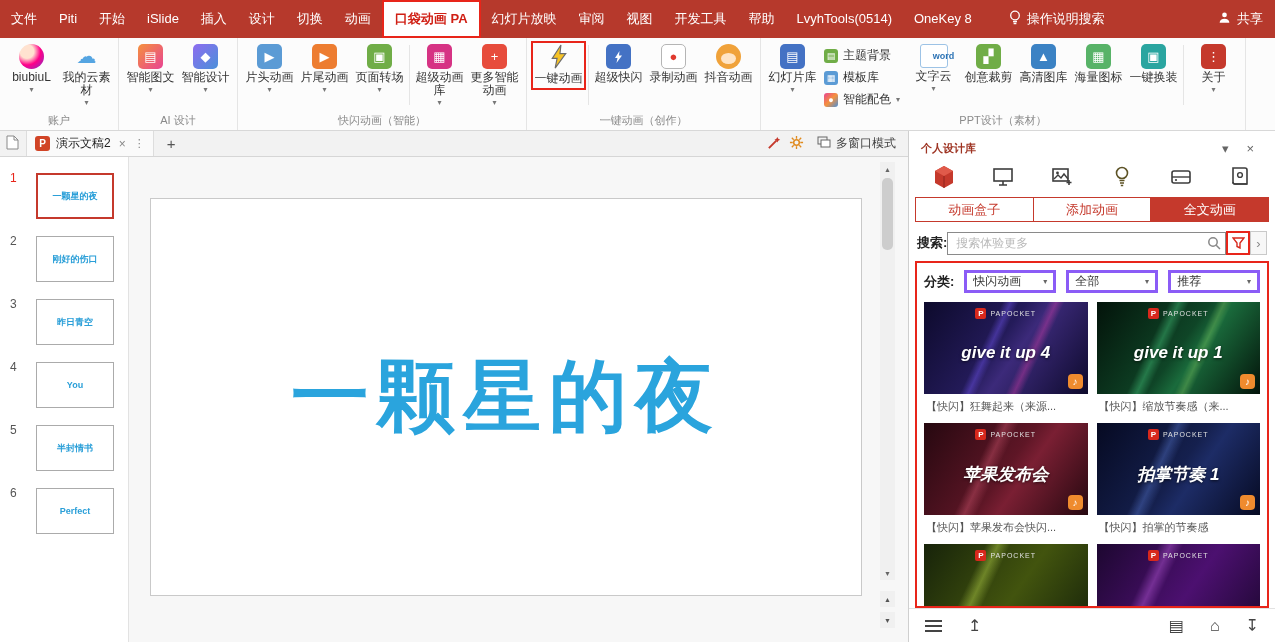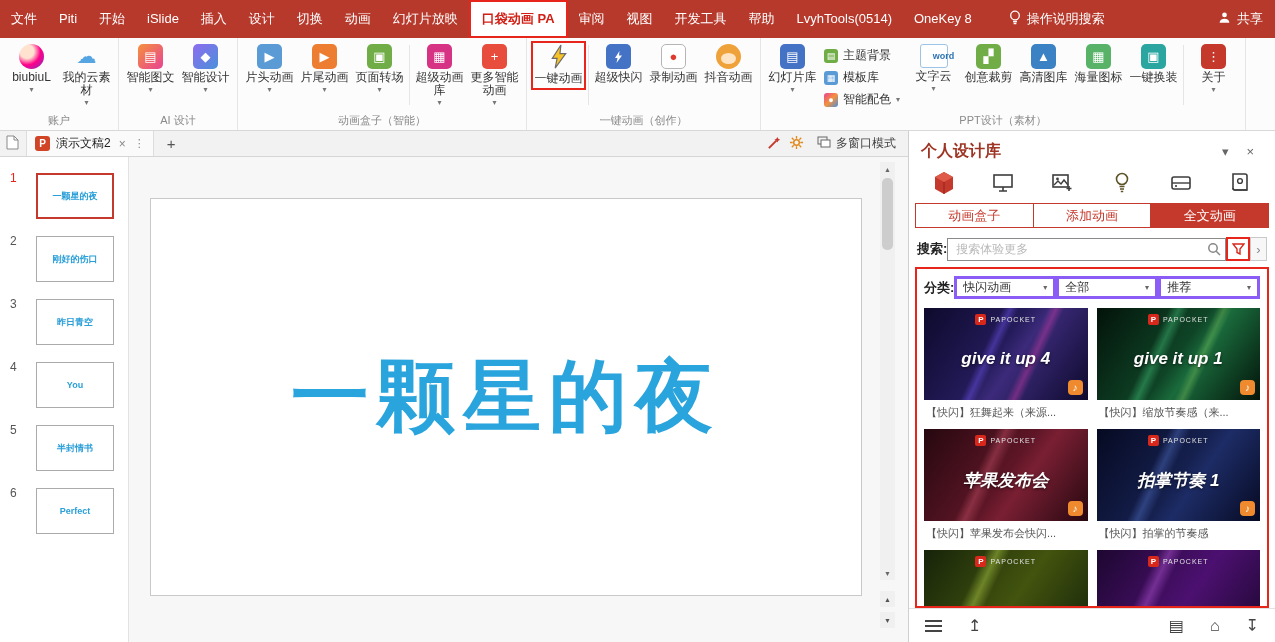--- a/index.html
+++ b/index.html
@@ -64,38 +64,38 @@
   .vscroll { position:absolute; right:13px; top:5px; bottom:62px; width:15px; display:flex; flex-direction:column; align-items:center; }
   .varrow { width:15px; height:14px; font-size:7px; color:#666; background:#f0f0f0; display:flex; align-items:center; justify-content:center; }
   .vtrack { flex:1; width:15px; background:#f0f0f0; position:relative; }
   .vthumb { position:absolute; top:2px; left:2px; width:11px; height:72px; background:#cdcdcd; border-radius:5px; }
   .slidenav { position:absolute; right:13px; bottom:14px; display:flex; flex-direction:column; gap:5px; }
   .navbtn { width:15px; height:16px; font-size:7px; color:#555; background:#f0f0f0; display:flex; align-items:center; justify-content:center; }
 
   
   .panel { width:367px; background:#fff; border-left:1px solid #cfcfcf; display:flex; flex-direction:column; height:511px; }
   .phead { display:flex; align-items:center; padding:10px 12px 2px; }
-  .ptitle { color:#9e3423; font-size:16px; font-weight:700; flex:1; }
+  .ptitle { color:#9e3423; font-size:11px; font-weight:700; flex:1; }
   .phico { color:#666; font-size:13px; padding:0 9px; }
   .picons { display:flex; justify-content:space-between; align-items:center; padding:7px 22px 7px; }
   .picon { width:26px; height:24px; display:flex; align-items:center; justify-content:center; }
   .ptabs { display:flex; margin:1px 6px 0; }
   .ptab { flex:1; height:25px; line-height:23px; text-align:center; font-size:13px; color:#c5392c; border:1px solid #c5392c; background:#fff; }
   .ptab + .ptab { margin-left:-1px; }
   .ptab.active { background:#c5392c; color:#fff; }
   .psearch { display:flex; align-items:center; padding:9px 8px 6px; }
   .pslabel, .pclabel { font-weight:700; font-size:13px; white-space:nowrap; }
   .psinputwrap { flex:1; position:relative; }
   .psinput { width:100%; height:23px; border:1px solid #8a8a8a; padding:0 24px 0 8px; font-size:12px; font-family:inherit; }
   .psinput::placeholder { color:#b9b9b9; }
   .psmag { position:absolute; right:5px; top:4px; }
   .pfilter { width:24px; height:24px; border:2px solid #e8251a; display:flex; align-items:center; justify-content:center; background:#fff; flex:none; }
   .pnext { width:17px; height:24px; border:1px solid #c9c9c9; background:#f7f7f7; color:#888; display:flex; align-items:center; justify-content:center; font-size:13px; flex:none; }
   .redbox { margin:0 6px; border:2px solid #e8251a; padding:7px 7px 0; flex:1; overflow:hidden; display:flex; flex-direction:column; }
-  .pcat { display:flex; align-items:center; gap:0; }
+  .pcat { display:flex; align-items:center; gap:10px; }
   .pselect { flex:1; height:23px; border:3px solid #8b5cf6; background:#fff; display:flex; align-items:center; justify-content:space-between; padding:0 6px; font-size:12px; color:#333; }
   .selcaret { font-size:8px; color:#666; }
   .cards { margin-top:9px; display:grid; grid-template-columns:1fr 1fr; column-gap:9px; row-gap:9px; }
   .cthumb { height:92px; position:relative; display:flex; align-items:center; justify-content:center; overflow:hidden; }
   .clogo { position:absolute; top:6px; left:0; right:0; display:flex; align-items:center; justify-content:center; gap:4px; }
   .clogobox { width:11px; height:11px; background:#d8281c; color:#fff; font-size:8px; font-weight:700; display:flex; align-items:center; justify-content:center; border-radius:2px; }
   .clogotext { color:#e0e0e0; font-size:7px; letter-spacing:1px; }
   .ctitle { color:#fff; font-style:italic; font-weight:700; font-size:17px; text-shadow:0 1px 3px rgba(0,0,0,.65); margin-top:10px; white-space:nowrap; }
   .cmusic { position:absolute; right:5px; bottom:5px; width:15px; height:15px; background:#ef8b2e; color:#fff; border-radius:4px; font-size:10px; display:flex; align-items:center; justify-content:center; }
   .ccaption { font-size:11px; color:#555; padding:5px 2px 0; white-space:nowrap; overflow:hidden; text-overflow:ellipsis; }
@@ -118,22 +118,22 @@
 
   <div class="menubar">
     <div class="mtab">文件</div>
     <div class="mtab">Piti</div>
     <div class="mtab">开始</div>
     <div class="mtab">iSlide</div>
     <div class="mtab">插入</div>
     <div class="mtab">设计</div>
     <div class="mtab">切换</div>
     <div class="mtab">动画</div>
+    <div class="mtab active">口袋动画 PA</div>
     <div class="mtab">幻灯片放映</div>
-    <div class="mtab active">口袋动画 PA</div>
     <div class="mtab">审阅</div>
     <div class="mtab">视图</div>
     <div class="mtab">开发工具</div>
     <div class="mtab">帮助</div>
     <div class="mtab">LvyhTools(0514)</div>
     <div class="mtab">OneKey 8</div>
     <div class="mgap"></div>
     <div class="mtab-ico">
       <span><svg width="12" height="15" viewBox="0 0 12 15">
             <circle cx="6" cy="5.5" r="4.3" fill="none" stroke="#fff" stroke-width="1.3"></circle>
@@ -207,21 +207,21 @@
           <span class="gicon" style="background:#d63384">▦</span>
           <span class="rlabel">超级动画库</span>
           <span class="rcaret">▾</span>
         </div>
         <div class="rbtn">
           <span class="gicon" style="background:#e74c3c">+</span>
           <span class="rlabel">更多智能动画</span>
           <span class="rcaret">▾</span>
         </div>
       </div>
-      <div class="rgname">动画盒子（智能）</div>
+      <div class="rgname">快闪动画（智能）</div>
     </div>
 
     <div class="rgroup">
       <div class="rbtns">
         <div class="rbtn hl">
           <span><svg width="22" height="25" viewBox="0 0 22 26">
                 <path d="M13 1 L4 15 h5 l-2 10 L18 10 h-6 Z" fill="#f7c325" stroke="#6b6b6b" stroke-width="1.2"></path>
               </svg></span>
           <span class="rlabel">一键动画</span>
         </div>

